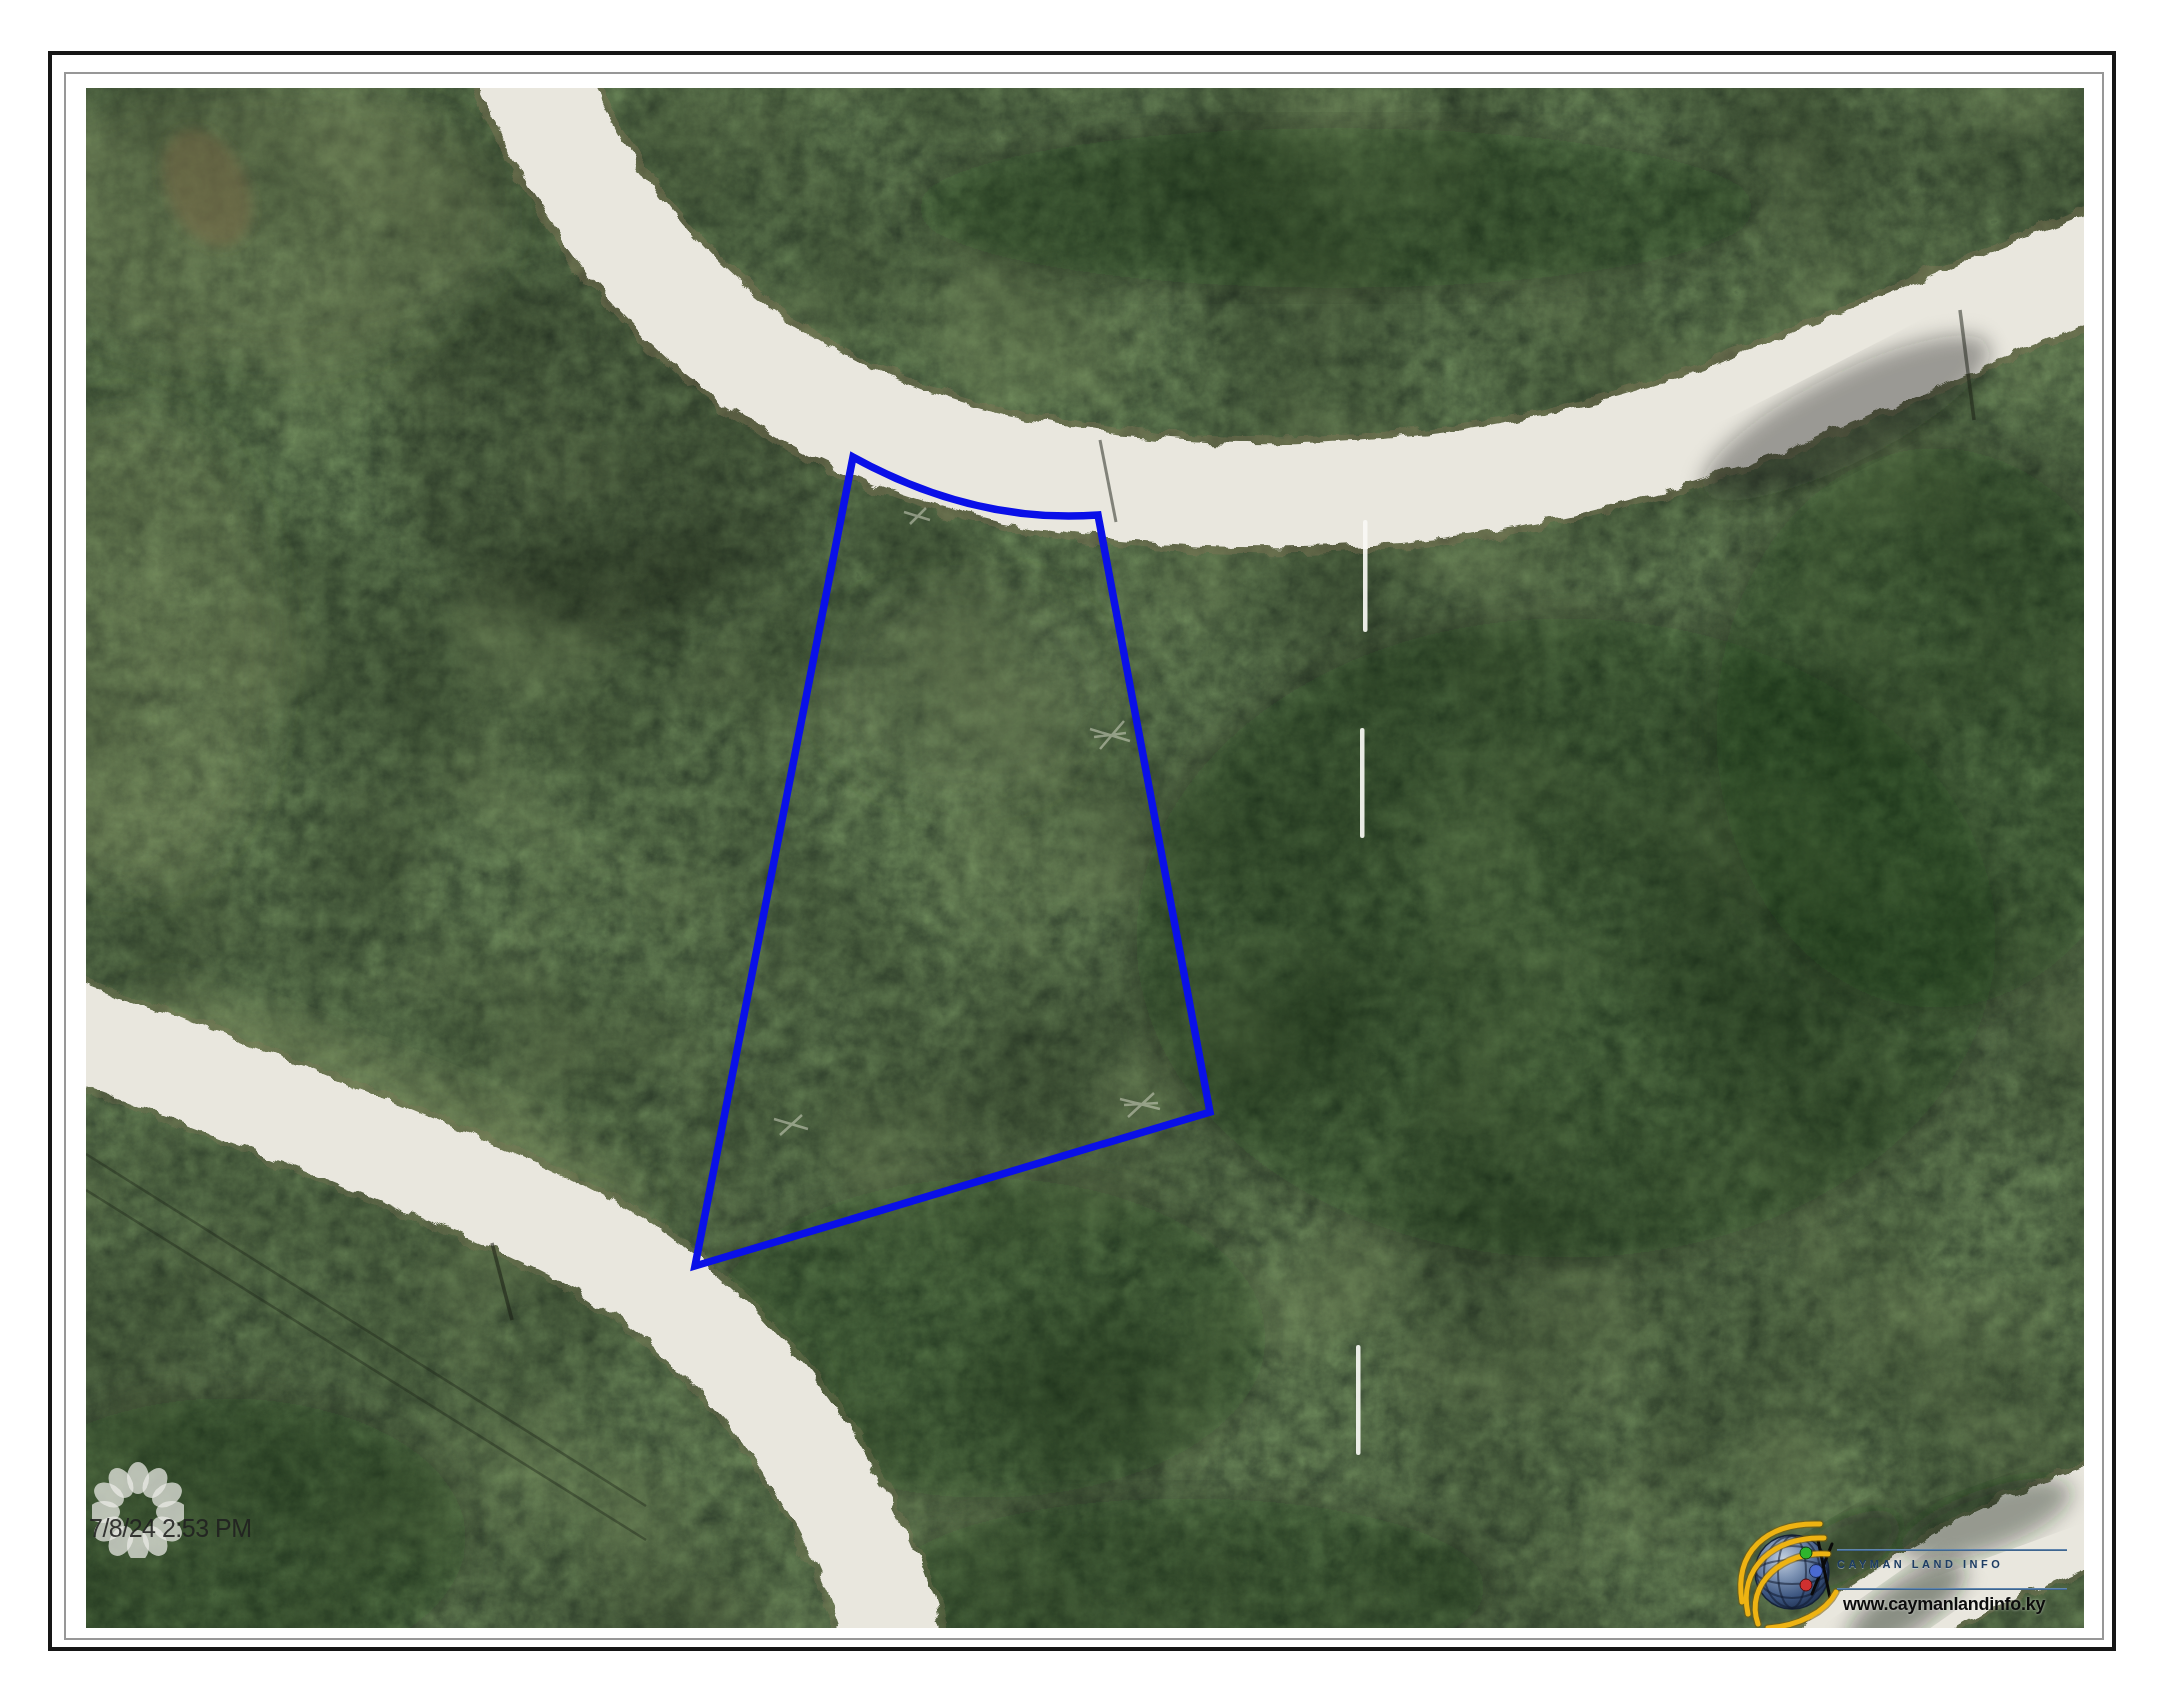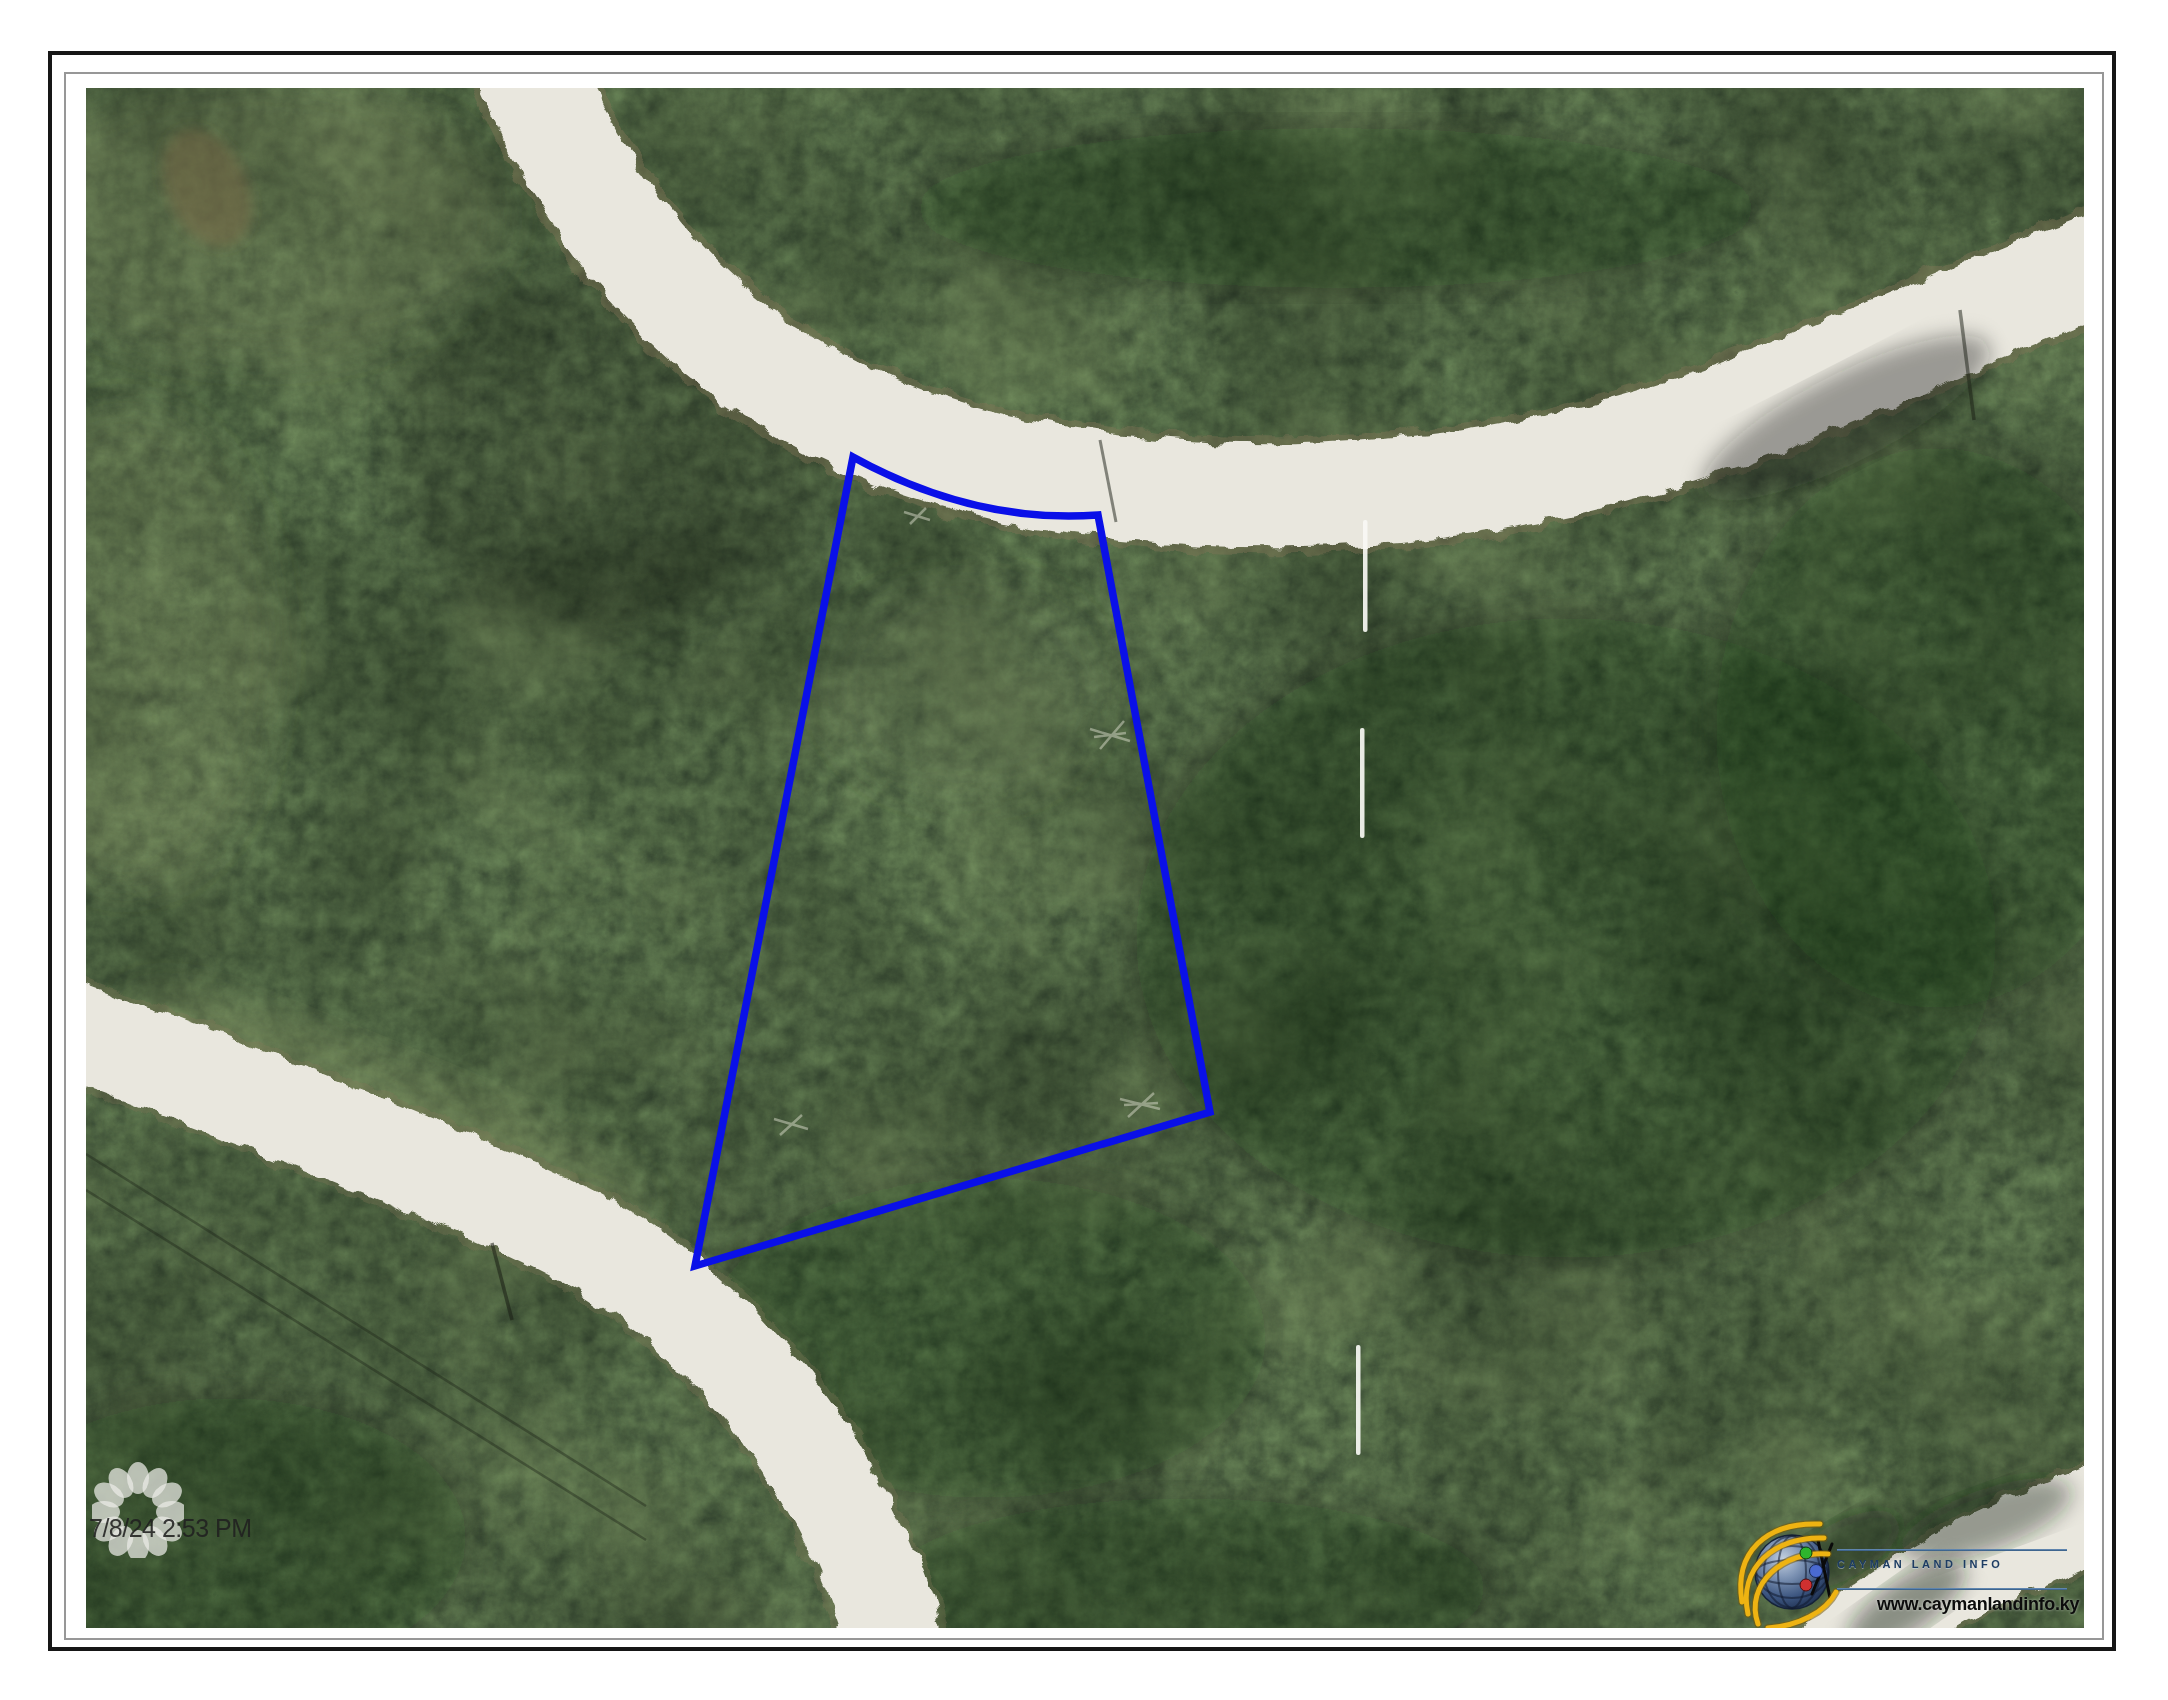--- a/index.html
+++ b/index.html
@@ -21,21 +21,21 @@
         color:rgba(32,32,32,0.88);}
   
   .cli{position:absolute;left:1646px;top:1424px;width:440px;height:116px;}
   .cli-globe{position:absolute;left:0;top:0;}
   .cli-rule{position:absolute;left:105px;width:230px;height:2px;
         background:linear-gradient(#6f94bd,#2e567f);}
   .cli-rule.r1{top:37px;} .cli-rule.r2{top:76px;}
   .cli-title{position:absolute;left:105px;top:46px;width:240px;font-size:11px;font-weight:700;
         letter-spacing:3.5px;color:#1d3c62;text-shadow:0 1px 0 rgba(205,220,235,0.45);white-space:nowrap;}
   .cli-url{position:absolute;left:111px;top:82px;font-size:18px;font-weight:700;color:#0c0c0c;
-        letter-spacing:-0.3px;text-shadow:0 0 3px rgba(255,255,255,0.6);white-space:nowrap;margin-left:34px;}
+        letter-spacing:-0.3px;text-shadow:0 0 3px rgba(255,255,255,0.6);white-space:nowrap;}
 </style>
 </head>
 <body>
 
 <div class="page">
   <div class="frame-black"></div>
   <div class="frame-thin"></div>
 
   <div class="photo">
     <svg class="scene" width="1998" height="1540" viewBox="0 0 1998 1540">

